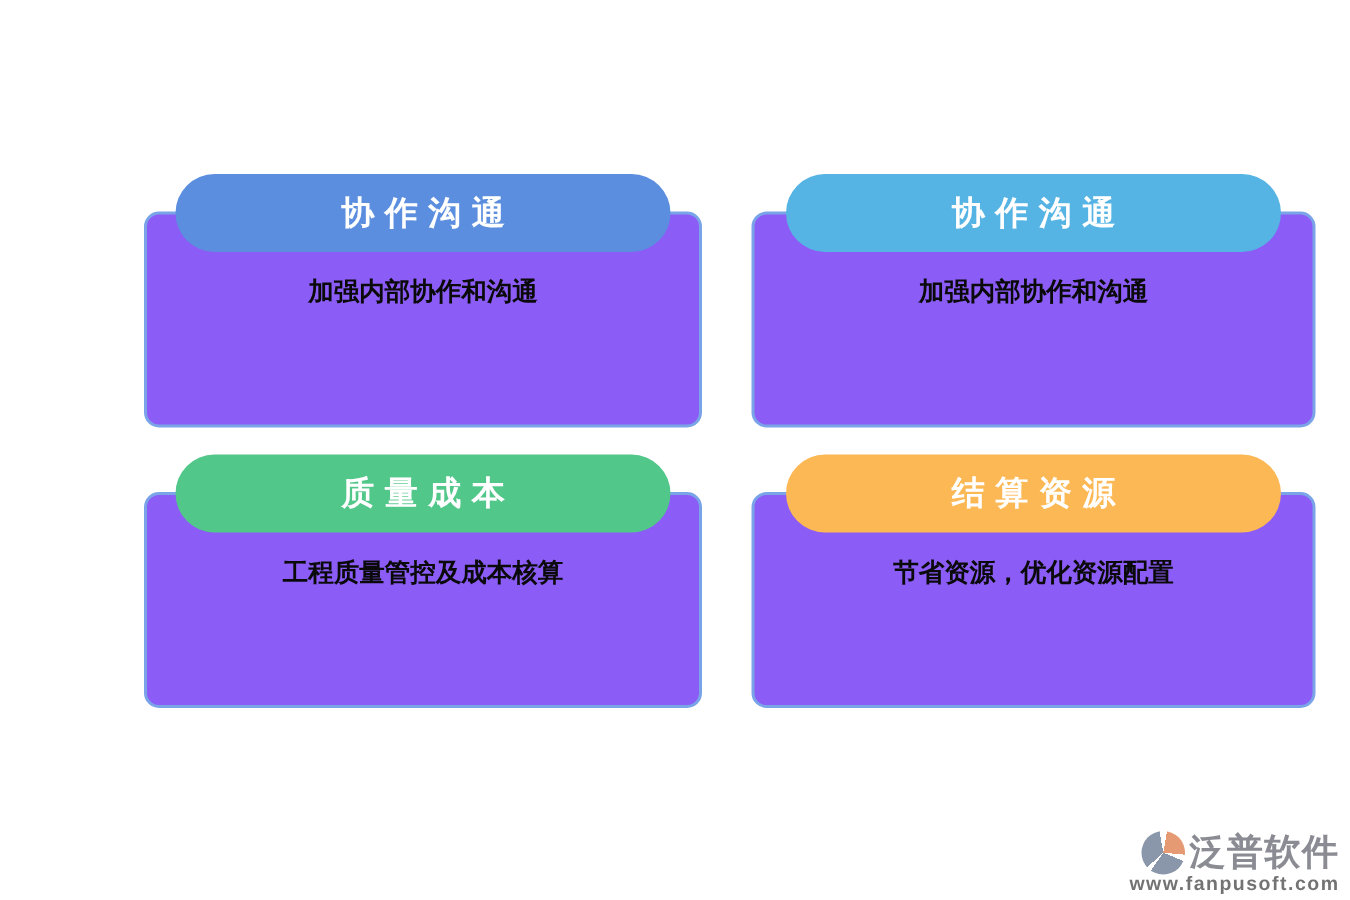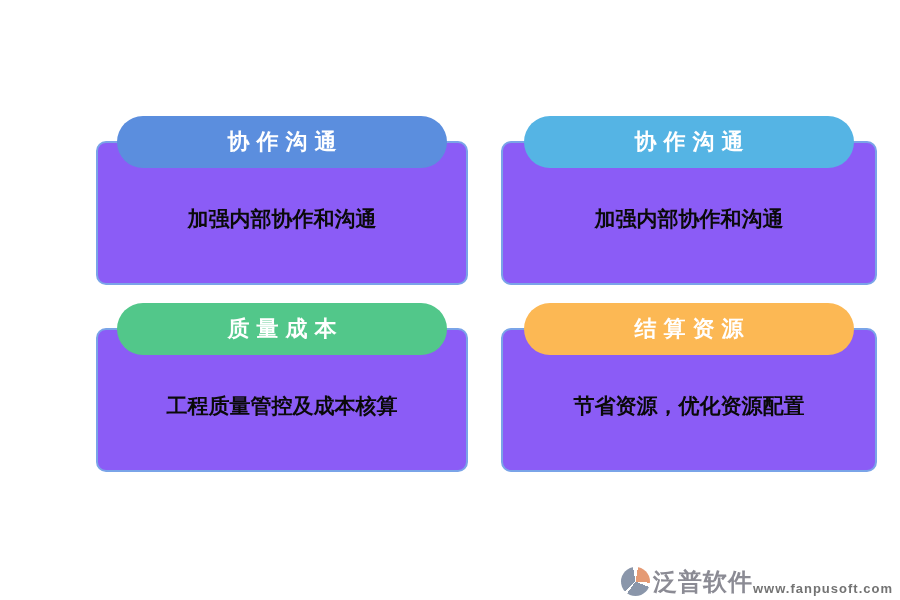--- a/index.html
+++ b/index.html
@@ -44,31 +44,30 @@
     text-indent: 7px;
     white-space: nowrap;
   }
   .desc {
     position: absolute;
     top: 40px;
     left: 0;
     width: 100%;
     text-align: center;
     color: #0a0a0a;
-    font-size: 21px;
+    font-size: 17px;
     font-weight: bold;
     line-height: 24px;
-    margin-top: 24px;
   }
   .watermark {
     position: absolute;
     right: 7px;
     bottom: 4px;
     display: flex;
-    flex-direction: row;
+    flex-direction: column;
     align-items: flex-end;
   }
   .brand-row {
     display: flex;
     align-items: center;
     gap: 3px;
   }
   .logo-circle {
     width: 29px;
     height: 29px;

